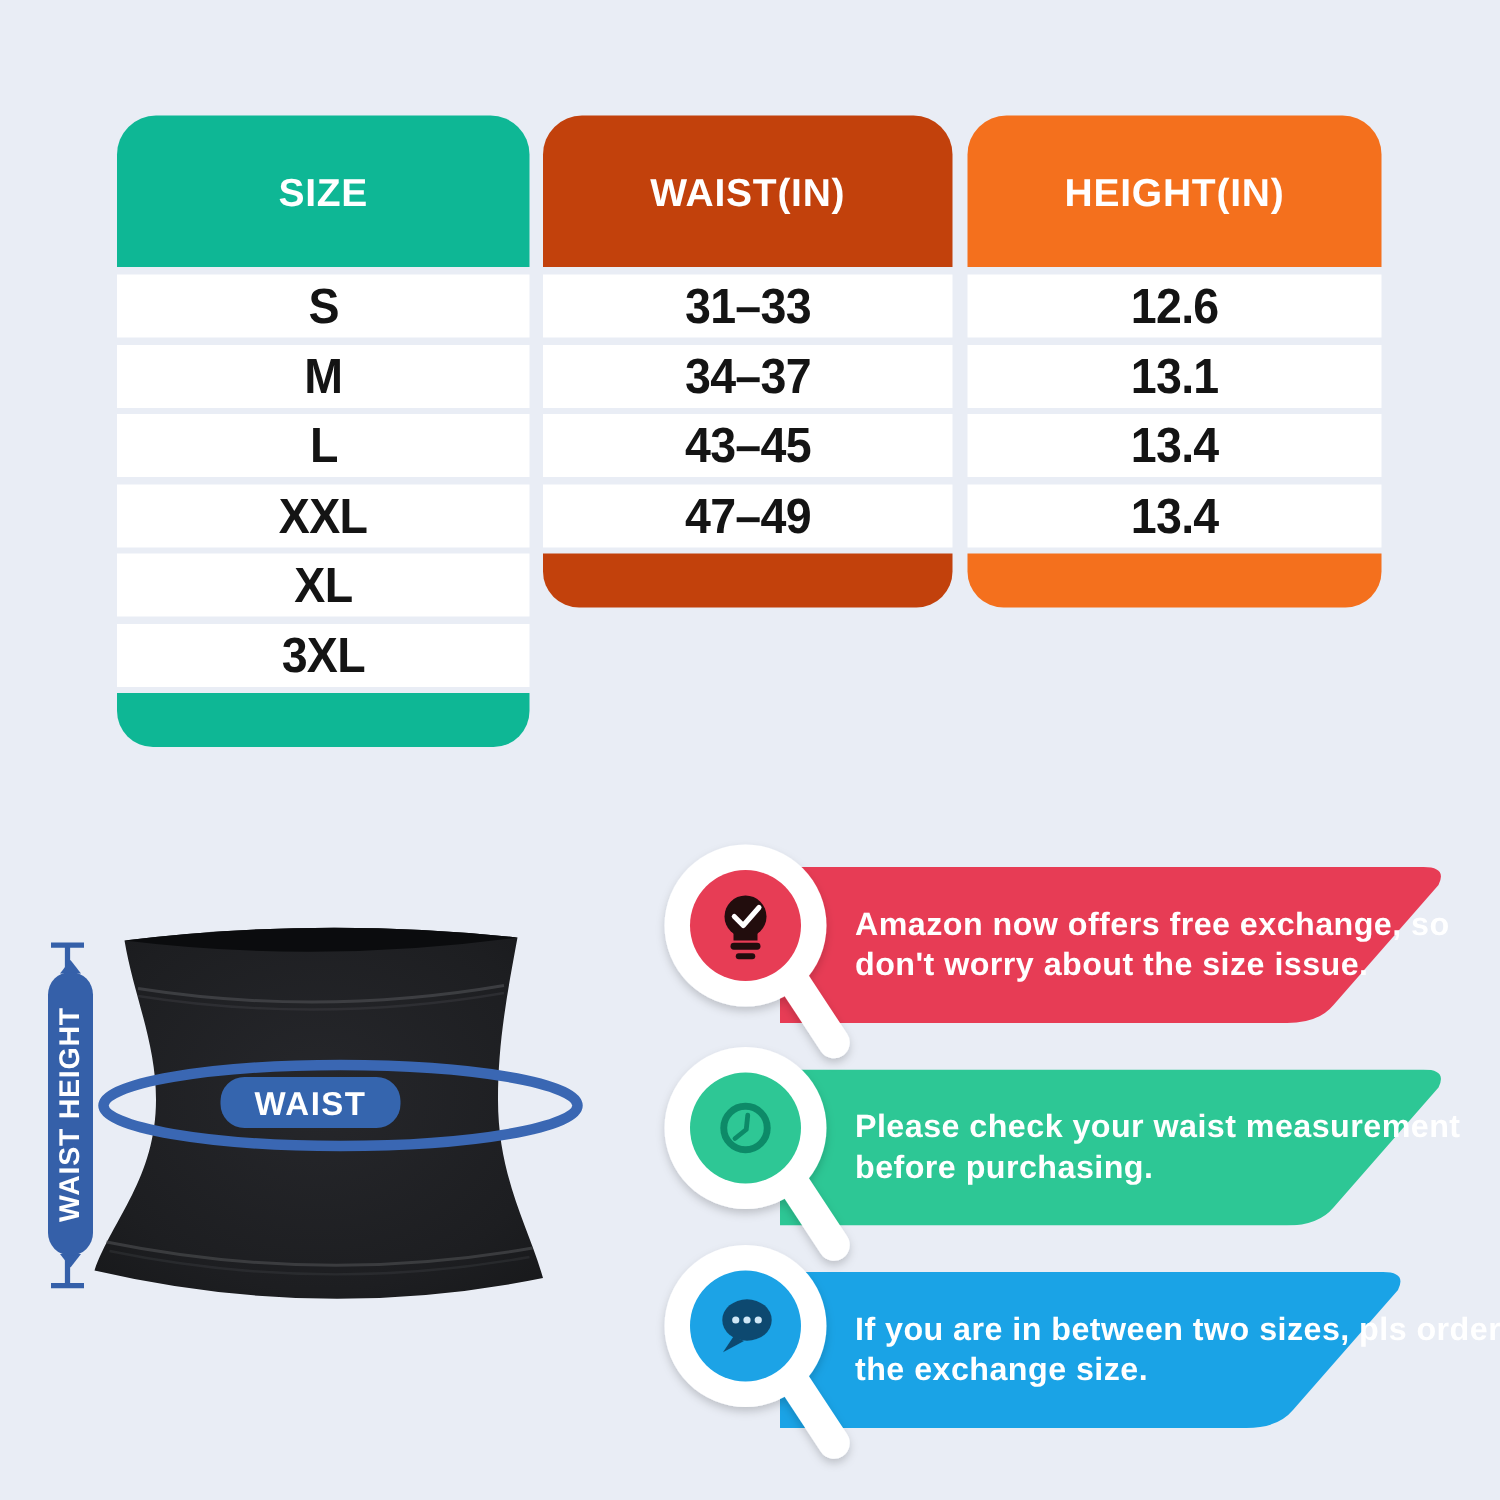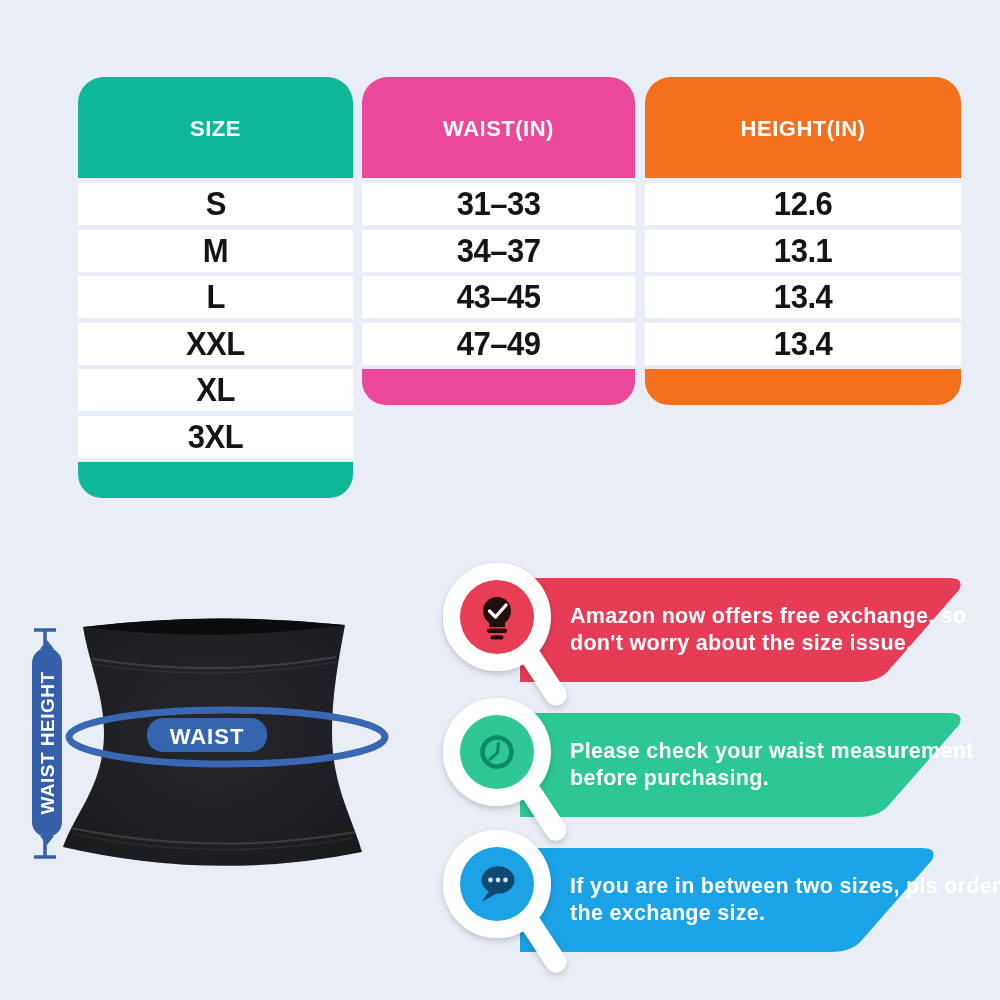--- a/index.html
+++ b/index.html
@@ -10,29 +10,29 @@
     position:relative;
     overflow:hidden;
   }
   .stage{position:absolute;inset:0;}
 
   
   .chart{position:absolute;top:77px;left:0;width:1000px;}
   .col{position:absolute;top:0;display:flex;flex-direction:column;}
   .col-size{left:78px;width:275px;}
   .col-waist{left:362px;width:273px;}
-  .col-height{left:645px;width:316px;}
+  .col-height{left:645px;width:276px;}
   .col-header{
     height:101px;border-radius:26px 26px 0 0;
     display:flex;align-items:center;justify-content:center;
-    color:#fff;font-size:22px;font-weight:bold;letter-spacing:.5px;
+    color:#fff;font-size:26px;font-weight:bold;letter-spacing:.5px;
     padding-top:2px;box-sizing:border-box;margin-bottom:5px;
   }
   .hdr-green{background:#0eb795;}
-  .hdr-blue{background:#ec4899;}
+  .hdr-blue{background:#c2410c;}
   .hdr-orange{background:#f4701d;}
   .cell{
     height:42px;margin-bottom:4.5px;background:#ffffff;
     display:flex;align-items:center;justify-content:center;
     font-size:33px;font-weight:bold;color:#141414;letter-spacing:-.5px;
   }
   .cell span{display:inline-block;transform:scaleX(.94);}
   .col-footer{height:36px;border-radius:0 0 24px 24px;}
 
   

